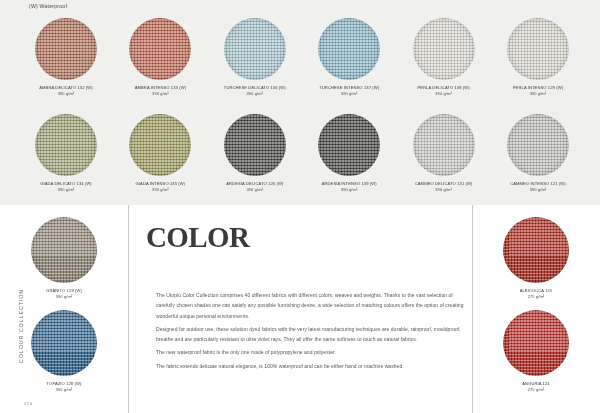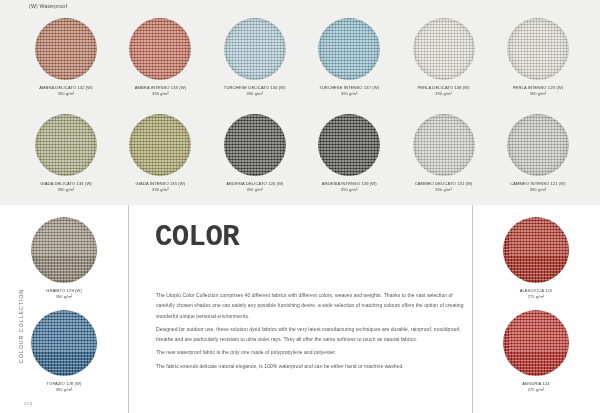--- a/index.html
+++ b/index.html
@@ -75,22 +75,22 @@
   .side-cell.a{top:12px;}
   .side-cell.b{top:105px;}
   .side-disc{
     width:66px;height:66px;border-radius:50%;
     box-shadow:inset 0 0 6px rgba(0,0,0,.18);
   }
 
   
   .textcol{position:absolute;left:129px;top:0;width:343px;height:208px;}
   .title{
-    position:absolute;left:26px;top:19px;
-    font-family:Liberation Mono, monospace;
+    position:absolute;left:17px;top:19px;
+    font-family:Liberation Serif, serif;
     font-weight:bold;font-size:29px;line-height:.95;
     letter-spacing:-.6px;color:#3a3a3a;
   }
   .body{
     position:absolute;left:27px;top:85px;width:310px;
     font-size:5.0px;line-height:2.05;color:#565656;letter-spacing:.05px;
   }
   .body p{margin:0 0 3px 0;}
 </style>
 </head>

